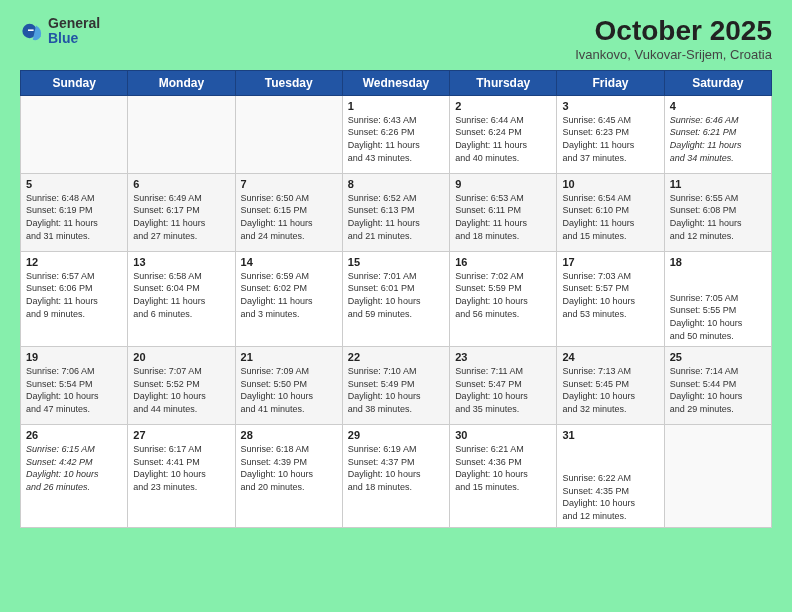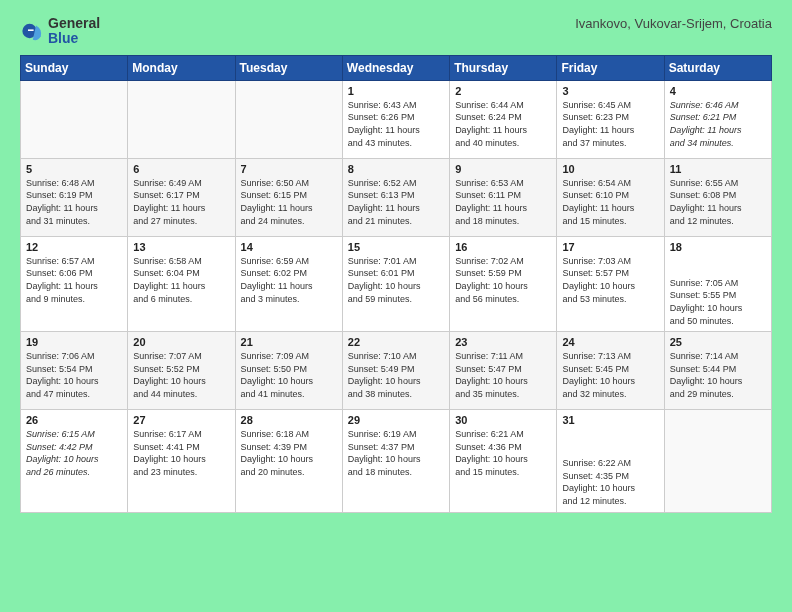--- a/index.html
+++ b/index.html
@@ -53,21 +53,21 @@
       width: 100%;
       border-collapse: collapse;
       table-layout: fixed;
     }
     .calendar th {
       background: #2255a4;
       color: #fff;
       font-size: 12px;
       font-weight: bold;
       padding: 5px 4px;
-      text-align: left;
+      text-align: center;
       border: 1px solid #1a4080;
     }
     .calendar td {
       vertical-align: top;
       border: 1px solid #ccc;
       padding: 4px 5px;
       font-size: 9.5px;
       color: #333;
       height: 78px;
       background: #fff;
@@ -108,20 +108,21 @@
         <circle cx="12" cy="15" r="9" fill="#2255a4"></circle>
         <path d="M20 8 Q28 12 26 22 Q22 28 16 26 L20 8Z" fill="#4fa0e0"></path>
         <rect x="10" y="13" width="7" height="2" fill="white"></rect>
       </svg>
       <div class="logo-text">
         <span class="logo-general">General</span>
         <span class="logo-blue">Blue</span>
       </div>
     </div>
     <div class="title-area">
+      <h1>October 2025</h1>
       <p>Ivankovo, Vukovar-Srijem, Croatia</p>
     </div>
   </div>
 
   <table class="calendar">
     <thead>
       <tr>
         <th>Sunday</th>
         <th>Monday</th>
         <th>Tuesday</th>

